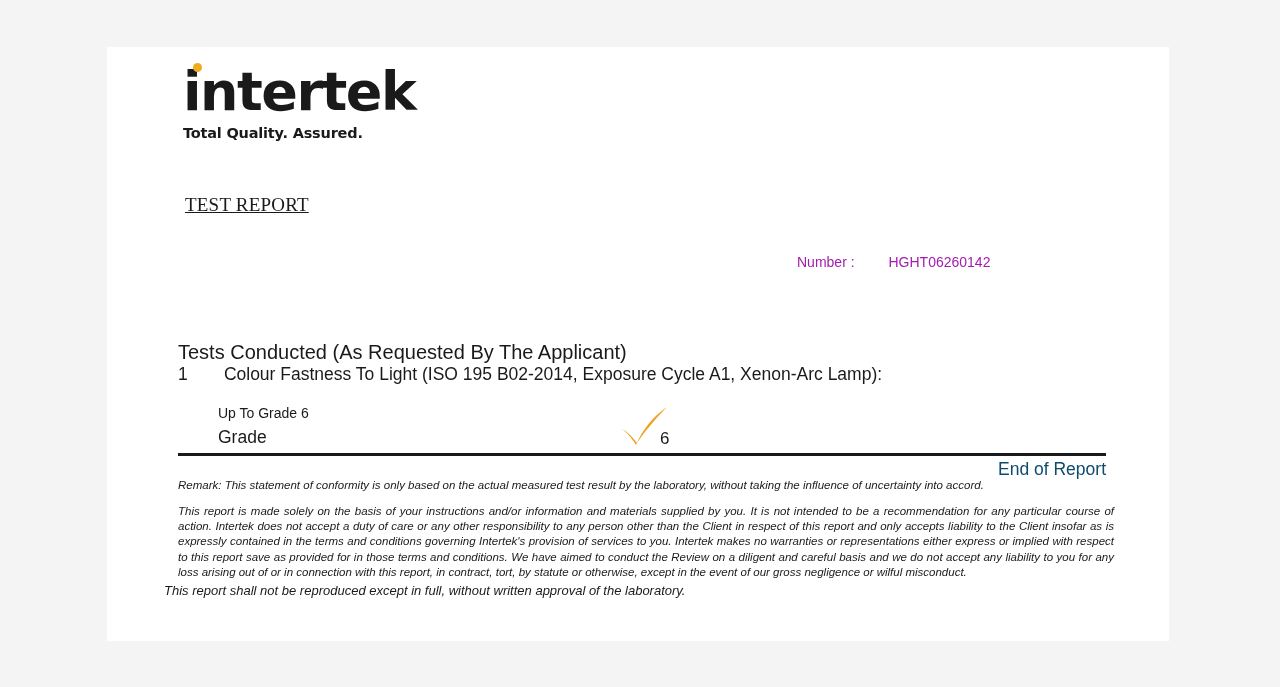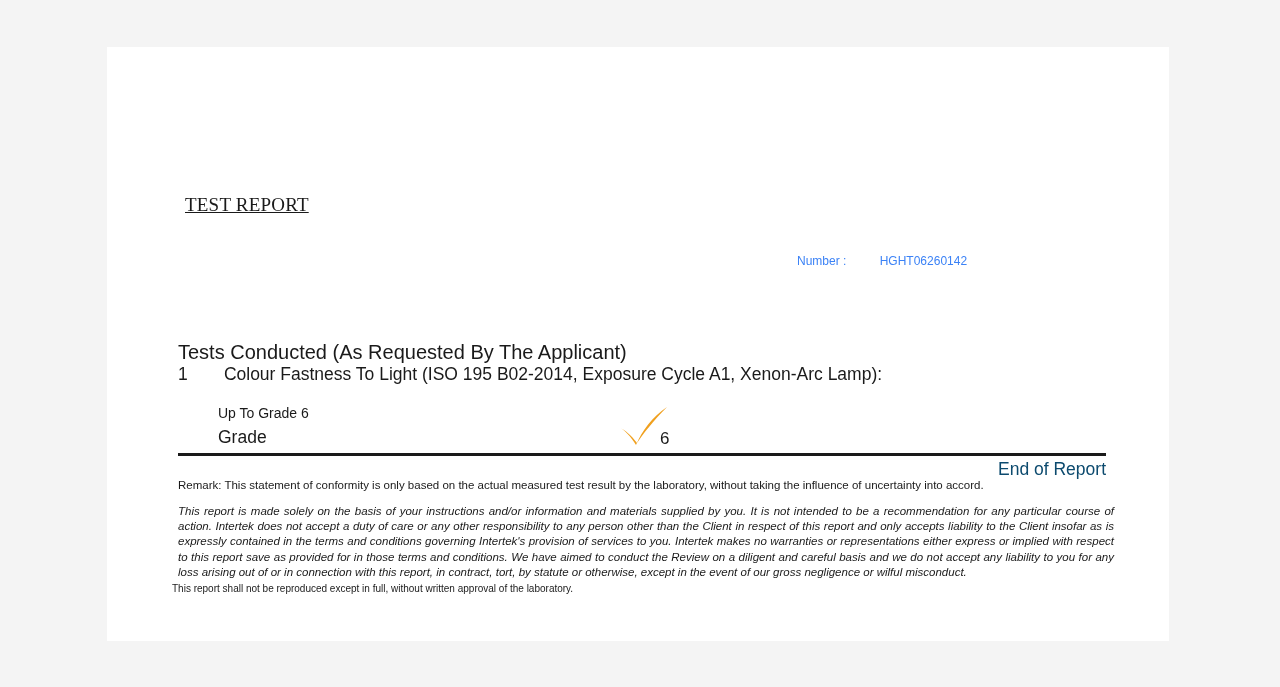--- a/index.html
+++ b/index.html
@@ -58,22 +58,22 @@
     font-size: 19px;
     color: #1a1a1a;
     text-decoration: underline;
     letter-spacing: 0.2px;
     font-family: Liberation Serif, serif;
   }
   .number-row {
     position: absolute;
     left: 690px;
     top: 207px;
-    font-size: 12px;
-    color: #3b82f6;
+    font-size: 14px;
+    color: #a21caf;
     white-space: nowrap;
   }
   .number-label { display: inline-block; }
   .number-value { display: inline-block; margin-left: 30px; }
 
   .tests-heading {
     position: absolute;
     left: 71px;
     top: 294px;
     font-size: 20px;
@@ -132,47 +132,56 @@
     text-align: right;
     font-size: 17.5px;
     color: #0c4a6e;
   }
   .remark {
     position: absolute;
     left: 71px;
     top: 432px;
     width: 940px;
     font-size: 11.5px;
+    font-style: italic;
     color: #1a1a1a;
   }
   .disclaimer {
     position: absolute;
     left: 71px;
     top: 457px;
     width: 936px;
     font-size: 11.5px;
     font-style: italic;
     color: #1a1a1a;
     text-align: justify;
     line-height: 1.32;
   }
   .repro-note {
     position: absolute;
-    left: 65px;
+    left: 57px;
     top: 536px;
     width: 936px;
-    font-size: 10px;
+    font-size: 13px;
+    font-style: italic;
     color: #1a1a1a;
   }
 </style>
 </head>
 <body>
 
 <div class="page">
 
+  <div class="logo-block">
+    <div class="logo-word">
+      <span class="logo-dot"></span>
+      <span>intertek</span>
+    </div>
+    <div class="logo-tagline">Total Quality. Assured.</div>
+  </div>
 
   <div class="title">TEST REPORT</div>
 
   <div class="number-row">
     <span class="number-label">Number :</span>
     <span class="number-value">HGHT06260142</span>
   </div>
 
   <div class="tests-heading">Tests Conducted (As Requested By The Applicant)</div>
 

